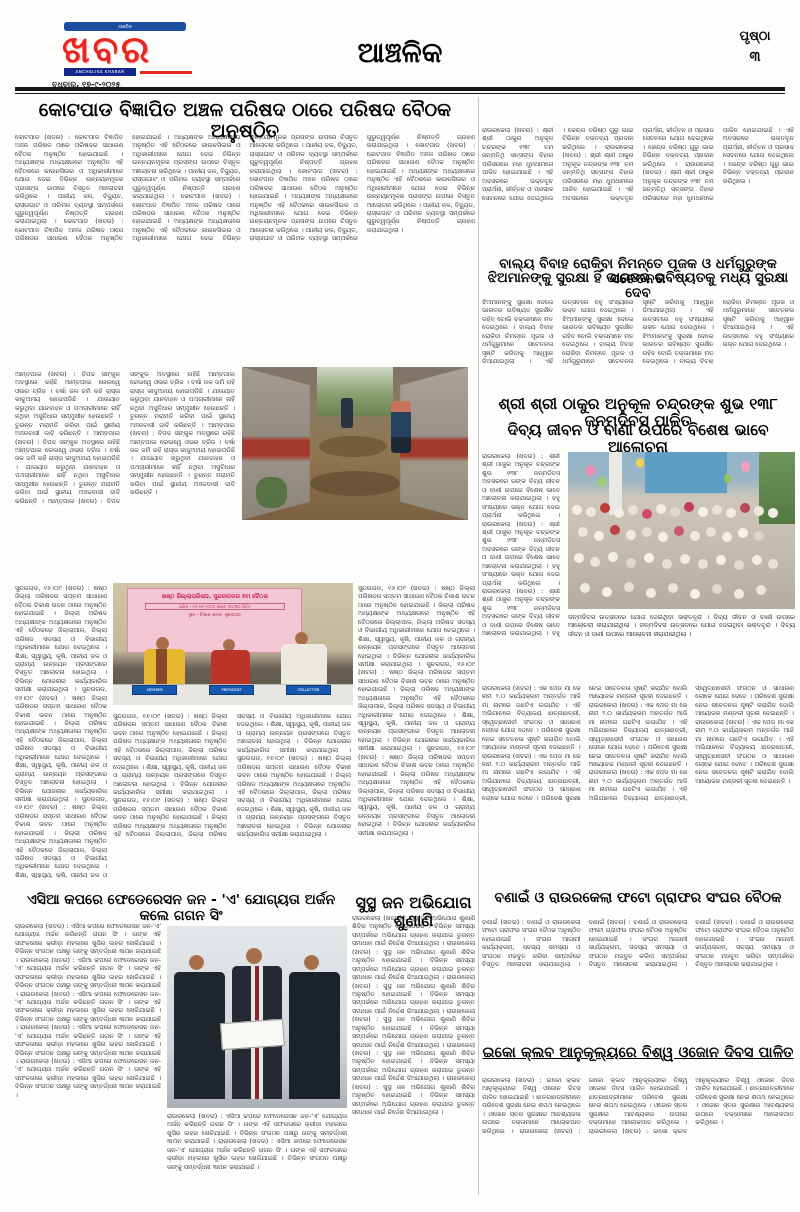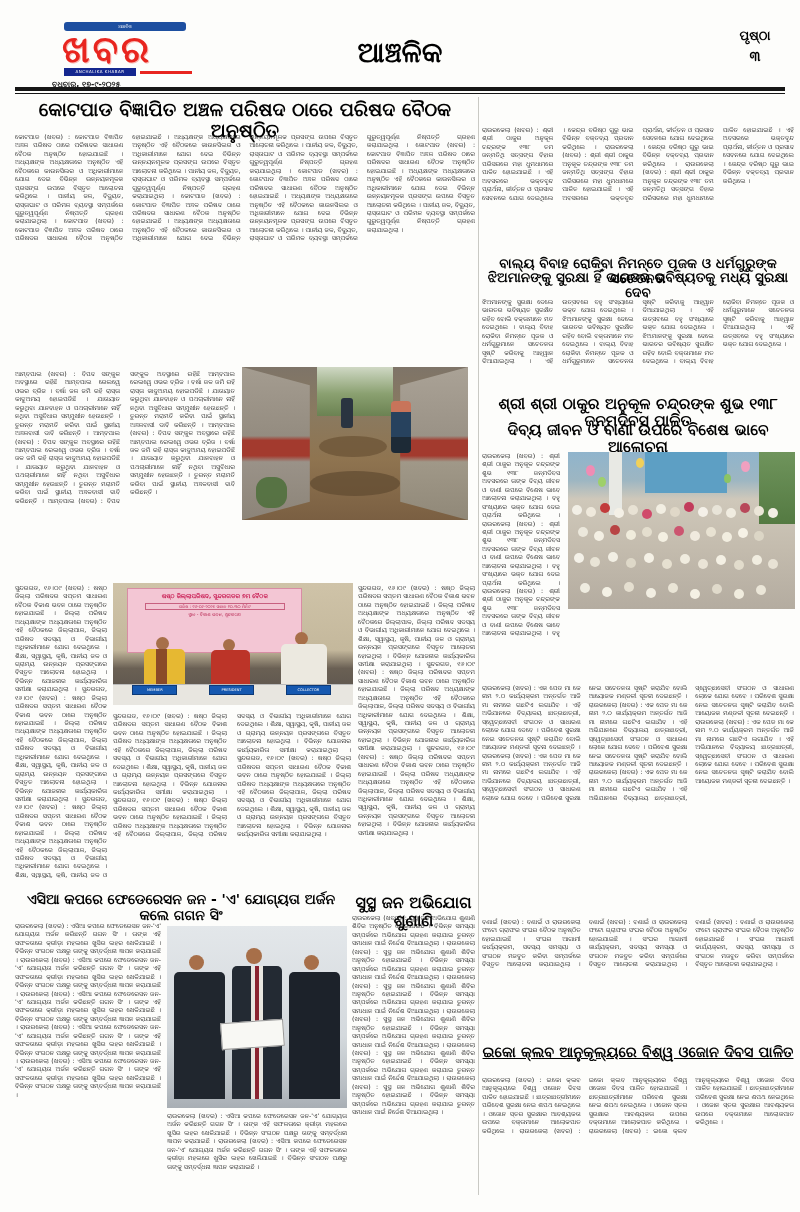--- a/index.html
+++ b/index.html
@@ -101,20 +101,21 @@
     <div class="balloon" style="left:30%;top:4%;width:8px;height:10px;background:#f0d05a;"></div>
     <div class="balloon" style="right:20%;top:6%;width:9px;height:11px;background:#f0a0c0;"></div>
     <div class="balloon" style="right:28%;top:14%;width:7px;height:9px;background:#8cc464;"></div>
 
     <div class="abs" style="left:4px;top:34%;width:10px;height:10px;border-radius:50%;background:#f2efe6;
       box-shadow: 14px 2px 0 #efe9dc, 28px -2px 0 #c23b3b, 42px 3px 0 #f4f0e6, 56px 0 0 #e8e2d4, 70px 4px 0 #d04a6a, 84px -1px 0 #f2eee2, 98px 2px 0 #e0d8c8, 112px -3px 0 #c23b5b, 126px 2px 0 #f4f0e8, 140px 0 0 #e8e4d8, 154px 3px 0 #f0ece0, 168px -2px 0 #b8485a, 182px 1px 0 #ece6d8, 196px 3px 0 #f2eee4,
       6px 22px 0 #ece8dc, 22px 26px 0 #f4f0e4, 38px 20px 0 #b84444, 54px 25px 0 #f0ecdc, 70px 22px 0 #e4dece, 86px 27px 0 #f4f0e2, 102px 21px 0 #cc5570, 118px 26px 0 #f0eade, 134px 22px 0 #e8e2d2, 150px 27px 0 #f2eee0, 166px 23px 0 #f6f2e6, 182px 26px 0 #dcd6c6,
       2px 48px 0 #f4f1e8, 18px 52px 0 #e9e4d6, 36px 47px 0 #f2efe4, 54px 53px 0 #ded8c8, 72px 48px 0 #f5f1e6, 90px 54px 0 #e6e0d0, 108px 49px 0 #f0ecdf, 126px 54px 0 #eae4d6, 144px 50px 0 #f4f0e4, 162px 55px 0 #e2dccc, 180px 50px 0 #f1ede0, 196px 54px 0 #e8e2d4,
       8px 78px 0 #efece0, 30px 82px 0 #f4f1e5, 52px 77px 0 #e5dfd0, 74px 83px 0 #f2eee2, 96px 78px 0 #eae5d6, 118px 84px 0 #f5f1e4, 140px 79px 0 #e0dacb, 162px 84px 0 #f0ecde, 184px 80px 0 #ebe6d8;"></div>
   </div>
+  <div class="caption" style="left:568px;top:613px;width:227px;height:28px;">ଜନ୍ମଦିବସ ଉତ୍ସବରେ ଯୋଗ ଦେଇଥିବା ଭକ୍ତବୃନ୍ଦ । ଦିବ୍ୟ ଜୀବନ ଓ ବାଣୀ ଉପରେ ଆଲୋଚନା କରାଯାଇଥିଲା । ଜନ୍ମଦିବସ ଉତ୍ସବରେ ଯୋଗ ଦେଇଥିବା ଭକ୍ତବୃନ୍ଦ । ଦିବ୍ୟ ଜୀବନ ଓ ବାଣୀ ଉପରେ ଆଲୋଚନା କରାଯାଇଥିଲା ।</div>
 
   <div class="col" style="left:15px;top:584px;width:92px;height:294px;">ସୁନ୍ଦରଗଡ, ୧୬।୦୯ (ଖବର) : ଷଷ୍ଠ ଜିଲ୍ଲା ପରିଷଦର ସପ୍ତମ ସାଧାରଣ ବୈଠକ ବିକାଶ ଭବନ ଠାରେ ଅନୁଷ୍ଠିତ ହୋଇଯାଇଛି । ଜିଲ୍ଲା ପରିଷଦ ଅଧ୍ୟକ୍ଷାଙ୍କ ଅଧ୍ୟକ୍ଷତାରେ ଅନୁଷ୍ଠିତ ଏହି ବୈଠକରେ ଜିଲ୍ଲାପାଳ, ଜିଲ୍ଲା ପରିଷଦ ସଦସ୍ୟ ଓ ବିଭାଗୀୟ ଅଧିକାରୀମାନେ ଯୋଗ ଦେଇଥିଲେ । ଶିକ୍ଷା, ସ୍ୱାସ୍ଥ୍ୟ, କୃଷି, ପାନୀୟ ଜଳ ଓ ଗ୍ରାମ୍ୟ ଉନ୍ନୟନ ପ୍ରସଙ୍ଗରେ ବିସ୍ତୃତ ଆଲୋଚନା ହୋଇଥିଲା । ବିଭିନ୍ନ ଯୋଜନାର କାର୍ଯ୍ୟକାରିତା ସମୀକ୍ଷା କରାଯାଇଥିଲା । ସୁନ୍ଦରଗଡ, ୧୬।୦୯ (ଖବର) : ଷଷ୍ଠ ଜିଲ୍ଲା ପରିଷଦର ସପ୍ତମ ସାଧାରଣ ବୈଠକ ବିକାଶ ଭବନ ଠାରେ ଅନୁଷ୍ଠିତ ହୋଇଯାଇଛି । ଜିଲ୍ଲା ପରିଷଦ ଅଧ୍ୟକ୍ଷାଙ୍କ ଅଧ୍ୟକ୍ଷତାରେ ଅନୁଷ୍ଠିତ ଏହି ବୈଠକରେ ଜିଲ୍ଲାପାଳ, ଜିଲ୍ଲା ପରିଷଦ ସଦସ୍ୟ ଓ ବିଭାଗୀୟ ଅଧିକାରୀମାନେ ଯୋଗ ଦେଇଥିଲେ । ଶିକ୍ଷା, ସ୍ୱାସ୍ଥ୍ୟ, କୃଷି, ପାନୀୟ ଜଳ ଓ ଗ୍ରାମ୍ୟ ଉନ୍ନୟନ ପ୍ରସଙ୍ଗରେ ବିସ୍ତୃତ ଆଲୋଚନା ହୋଇଥିଲା । ବିଭିନ୍ନ ଯୋଜନାର କାର୍ଯ୍ୟକାରିତା ସମୀକ୍ଷା କରାଯାଇଥିଲା । ସୁନ୍ଦରଗଡ, ୧୬।୦୯ (ଖବର) : ଷଷ୍ଠ ଜିଲ୍ଲା ପରିଷଦର ସପ୍ତମ ସାଧାରଣ ବୈଠକ ବିକାଶ ଭବନ ଠାରେ ଅନୁଷ୍ଠିତ ହୋଇଯାଇଛି । ଜିଲ୍ଲା ପରିଷଦ ଅଧ୍ୟକ୍ଷାଙ୍କ ଅଧ୍ୟକ୍ଷତାରେ ଅନୁଷ୍ଠିତ ଏହି ବୈଠକରେ ଜିଲ୍ଲାପାଳ, ଜିଲ୍ଲା ପରିଷଦ ସଦସ୍ୟ ଓ ବିଭାଗୀୟ ଅଧିକାରୀମାନେ ଯୋଗ ଦେଇଥିଲେ । ଶିକ୍ଷା, ସ୍ୱାସ୍ଥ୍ୟ, କୃଷି, ପାନୀୟ ଜଳ ଓ ଗ୍ରାମ୍ୟ ଉନ୍ନୟନ ପ୍ରସଙ୍ଗରେ ବିସ୍ତୃତ ଆଲୋଚନା ହୋଇଥିଲା । ବିଭିନ୍ନ ଯୋଜନାର କାର୍ଯ୍ୟକାରିତା ସମୀକ୍ଷା କରାଯାଇଥିଲା ।</div>
   <div class="col" style="left:358px;top:584px;width:117px;height:294px;">ସୁନ୍ଦରଗଡ, ୧୬।୦୯ (ଖବର) : ଷଷ୍ଠ ଜିଲ୍ଲା ପରିଷଦର ସପ୍ତମ ସାଧାରଣ ବୈଠକ ବିକାଶ ଭବନ ଠାରେ ଅନୁଷ୍ଠିତ ହୋଇଯାଇଛି । ଜିଲ୍ଲା ପରିଷଦ ଅଧ୍ୟକ୍ଷାଙ୍କ ଅଧ୍ୟକ୍ଷତାରେ ଅନୁଷ୍ଠିତ ଏହି ବୈଠକରେ ଜିଲ୍ଲାପାଳ, ଜିଲ୍ଲା ପରିଷଦ ସଦସ୍ୟ ଓ ବିଭାଗୀୟ ଅଧିକାରୀମାନେ ଯୋଗ ଦେଇଥିଲେ । ଶିକ୍ଷା, ସ୍ୱାସ୍ଥ୍ୟ, କୃଷି, ପାନୀୟ ଜଳ ଓ ଗ୍ରାମ୍ୟ ଉନ୍ନୟନ ପ୍ରସଙ୍ଗରେ ବିସ୍ତୃତ ଆଲୋଚନା ହୋଇଥିଲା । ବିଭିନ୍ନ ଯୋଜନାର କାର୍ଯ୍ୟକାରିତା ସମୀକ୍ଷା କରାଯାଇଥିଲା । ସୁନ୍ଦରଗଡ, ୧୬।୦୯ (ଖବର) : ଷଷ୍ଠ ଜିଲ୍ଲା ପରିଷଦର ସପ୍ତମ ସାଧାରଣ ବୈଠକ ବିକାଶ ଭବନ ଠାରେ ଅନୁଷ୍ଠିତ ହୋଇଯାଇଛି । ଜିଲ୍ଲା ପରିଷଦ ଅଧ୍ୟକ୍ଷାଙ୍କ ଅଧ୍ୟକ୍ଷତାରେ ଅନୁଷ୍ଠିତ ଏହି ବୈଠକରେ ଜିଲ୍ଲାପାଳ, ଜିଲ୍ଲା ପରିଷଦ ସଦସ୍ୟ ଓ ବିଭାଗୀୟ ଅଧିକାରୀମାନେ ଯୋଗ ଦେଇଥିଲେ । ଶିକ୍ଷା, ସ୍ୱାସ୍ଥ୍ୟ, କୃଷି, ପାନୀୟ ଜଳ ଓ ଗ୍ରାମ୍ୟ ଉନ୍ନୟନ ପ୍ରସଙ୍ଗରେ ବିସ୍ତୃତ ଆଲୋଚନା ହୋଇଥିଲା । ବିଭିନ୍ନ ଯୋଜନାର କାର୍ଯ୍ୟକାରିତା ସମୀକ୍ଷା କରାଯାଇଥିଲା । ସୁନ୍ଦରଗଡ, ୧୬।୦୯ (ଖବର) : ଷଷ୍ଠ ଜିଲ୍ଲା ପରିଷଦର ସପ୍ତମ ସାଧାରଣ ବୈଠକ ବିକାଶ ଭବନ ଠାରେ ଅନୁଷ୍ଠିତ ହୋଇଯାଇଛି । ଜିଲ୍ଲା ପରିଷଦ ଅଧ୍ୟକ୍ଷାଙ୍କ ଅଧ୍ୟକ୍ଷତାରେ ଅନୁଷ୍ଠିତ ଏହି ବୈଠକରେ ଜିଲ୍ଲାପାଳ, ଜିଲ୍ଲା ପରିଷଦ ସଦସ୍ୟ ଓ ବିଭାଗୀୟ ଅଧିକାରୀମାନେ ଯୋଗ ଦେଇଥିଲେ । ଶିକ୍ଷା, ସ୍ୱାସ୍ଥ୍ୟ, କୃଷି, ପାନୀୟ ଜଳ ଓ ଗ୍ରାମ୍ୟ ଉନ୍ନୟନ ପ୍ରସଙ୍ଗରେ ବିସ୍ତୃତ ଆଲୋଚନା ହୋଇଥିଲା । ବିଭିନ୍ନ ଯୋଜନାର କାର୍ଯ୍ୟକାରିତା ସମୀକ୍ଷା କରାଯାଇଥିଲା ।</div>
   <div class="col cols2" style="left:113px;top:712px;width:238px;height:166px;">ସୁନ୍ଦରଗଡ, ୧୬।୦୯ (ଖବର) : ଷଷ୍ଠ ଜିଲ୍ଲା ପରିଷଦର ସପ୍ତମ ସାଧାରଣ ବୈଠକ ବିକାଶ ଭବନ ଠାରେ ଅନୁଷ୍ଠିତ ହୋଇଯାଇଛି । ଜିଲ୍ଲା ପରିଷଦ ଅଧ୍ୟକ୍ଷାଙ୍କ ଅଧ୍ୟକ୍ଷତାରେ ଅନୁଷ୍ଠିତ ଏହି ବୈଠକରେ ଜିଲ୍ଲାପାଳ, ଜିଲ୍ଲା ପରିଷଦ ସଦସ୍ୟ ଓ ବିଭାଗୀୟ ଅଧିକାରୀମାନେ ଯୋଗ ଦେଇଥିଲେ । ଶିକ୍ଷା, ସ୍ୱାସ୍ଥ୍ୟ, କୃଷି, ପାନୀୟ ଜଳ ଓ ଗ୍ରାମ୍ୟ ଉନ୍ନୟନ ପ୍ରସଙ୍ଗରେ ବିସ୍ତୃତ ଆଲୋଚନା ହୋଇଥିଲା । ବିଭିନ୍ନ ଯୋଜନାର କାର୍ଯ୍ୟକାରିତା ସମୀକ୍ଷା କରାଯାଇଥିଲା । ସୁନ୍ଦରଗଡ, ୧୬।୦୯ (ଖବର) : ଷଷ୍ଠ ଜିଲ୍ଲା ପରିଷଦର ସପ୍ତମ ସାଧାରଣ ବୈଠକ ବିକାଶ ଭବନ ଠାରେ ଅନୁଷ୍ଠିତ ହୋଇଯାଇଛି । ଜିଲ୍ଲା ପରିଷଦ ଅଧ୍ୟକ୍ଷାଙ୍କ ଅଧ୍ୟକ୍ଷତାରେ ଅନୁଷ୍ଠିତ ଏହି ବୈଠକରେ ଜିଲ୍ଲାପାଳ, ଜିଲ୍ଲା ପରିଷଦ ସଦସ୍ୟ ଓ ବିଭାଗୀୟ ଅଧିକାରୀମାନେ ଯୋଗ ଦେଇଥିଲେ । ଶିକ୍ଷା, ସ୍ୱାସ୍ଥ୍ୟ, କୃଷି, ପାନୀୟ ଜଳ ଓ ଗ୍ରାମ୍ୟ ଉନ୍ନୟନ ପ୍ରସଙ୍ଗରେ ବିସ୍ତୃତ ଆଲୋଚନା ହୋଇଥିଲା । ବିଭିନ୍ନ ଯୋଜନାର କାର୍ଯ୍ୟକାରିତା ସମୀକ୍ଷା କରାଯାଇଥିଲା । ସୁନ୍ଦରଗଡ, ୧୬।୦୯ (ଖବର) : ଷଷ୍ଠ ଜିଲ୍ଲା ପରିଷଦର ସପ୍ତମ ସାଧାରଣ ବୈଠକ ବିକାଶ ଭବନ ଠାରେ ଅନୁଷ୍ଠିତ ହୋଇଯାଇଛି । ଜିଲ୍ଲା ପରିଷଦ ଅଧ୍ୟକ୍ଷାଙ୍କ ଅଧ୍ୟକ୍ଷତାରେ ଅନୁଷ୍ଠିତ ଏହି ବୈଠକରେ ଜିଲ୍ଲାପାଳ, ଜିଲ୍ଲା ପରିଷଦ ସଦସ୍ୟ ଓ ବିଭାଗୀୟ ଅଧିକାରୀମାନେ ଯୋଗ ଦେଇଥିଲେ । ଶିକ୍ଷା, ସ୍ୱାସ୍ଥ୍ୟ, କୃଷି, ପାନୀୟ ଜଳ ଓ ଗ୍ରାମ୍ୟ ଉନ୍ନୟନ ପ୍ରସଙ୍ଗରେ ବିସ୍ତୃତ ଆଲୋଚନା ହୋଇଥିଲା । ବିଭିନ୍ନ ଯୋଜନାର କାର୍ଯ୍ୟକାରିତା ସମୀକ୍ଷା କରାଯାଇଥିଲା ।</div>
 
   <div class="photo" style="left:113px;top:583px;width:240px;height:122px;background:linear-gradient(180deg,#cfc3a8 0%,#c4b89c 55%,#6a6054 70%,#57504a 100%);">
 
     <div class="abs" style="left:6%;top:4%;width:72%;height:52%;background:#f3c6d4;border:1px solid #d88ca4;">
       <div style="margin-top:3px;text-align:center;font-size:6px;font-weight:bold;color:#c81850;">ଷଷ୍ଠ ଜିଲ୍ଲାପରିଷଦ, ସୁନ୍ଦରଗଡର ୭ମ ବୈଠକ</div>
       <div style="margin:3px auto 0;width:80%;text-align:center;font-size:4.2px;color:#b01040;border:1px solid #c86080;">ତାରିଖ : ୧୬-୦୯-୨୦୨୫ ସକାଳ ୧୦.୩୦ ମିନିଟ</div>
@@ -146,18 +147,19 @@
     <div class="fig-body" style="left:36%;top:22%;width:28%;height:73%;background:linear-gradient(90deg,#232a33 0 38%,#e8e6e0 38% 46%,#8a2430 46% 54%,#e8e6e0 54% 62%,#232a33 62% 100%);"></div>
     <div class="fig-head" style="left:76%;top:16%;width:15px;height:15px;"></div>
     <div class="fig-body" style="left:68%;top:25%;width:28%;height:70%;background:#1c222a;"></div>
     <div class="abs" style="left:30%;top:52%;width:34%;height:14%;background:#f8f8f4;border:1px solid #999;transform:rotate(-4deg);"></div>
   </div>
   <div class="col" style="left:167px;top:1112px;width:180px;height:82px;">ରାଉରକେଲା (ଖବର) : ଏସିଆ କପରେ ଫେଡେରେସନ ଜନ-'ଏ' ଯୋଗ୍ୟତା ଅର୍ଜନ କରିଛନ୍ତି ଗଗନ ସିଂ । ତାଙ୍କ ଏହି ସଫଳତାରେ କ୍ରୀଡ଼ା ମହଲରେ ଖୁସିର ଲହର ଖେଳିଯାଇଛି । ବିଭିନ୍ନ ସଂଗଠନ ପକ୍ଷରୁ ତାଙ୍କୁ ସମ୍ବର୍ଦ୍ଧନା ଜ୍ଞାପନ କରାଯାଇଛି । ରାଉରକେଲା (ଖବର) : ଏସିଆ କପରେ ଫେଡେରେସନ ଜନ-'ଏ' ଯୋଗ୍ୟତା ଅର୍ଜନ କରିଛନ୍ତି ଗଗନ ସିଂ । ତାଙ୍କ ଏହି ସଫଳତାରେ କ୍ରୀଡ଼ା ମହଲରେ ଖୁସିର ଲହର ଖେଳିଯାଇଛି । ବିଭିନ୍ନ ସଂଗଠନ ପକ୍ଷରୁ ତାଙ୍କୁ ସମ୍ବର୍ଦ୍ଧନା ଜ୍ଞାପନ କରାଯାଇଛି ।</div>
 
   <div class="hl" style="left:352px;top:894px;width:123px;font-size:16px;">ସୁସ୍ଥ ଜନ ଅଭିଯୋଗ ଶୁଣାଣି</div>
   <div class="col" style="left:352px;top:914px;width:123px;height:280px;">ରାଉରକେଲା (ଖବର) : ସୁସ୍ଥ ଜନ ଅଭିଯୋଗ ଶୁଣାଣି ଶିବିର ଅନୁଷ୍ଠିତ ହୋଇଯାଇଛି । ବିଭିନ୍ନ ସମସ୍ୟା ସମ୍ପର୍କରେ ଅଭିଯୋଗ ଗ୍ରହଣ କରାଯାଇ ତୁରନ୍ତ ସମାଧାନ ପାଇଁ ନିର୍ଦ୍ଦେଶ ଦିଆଯାଇଥିଲା । ରାଉରକେଲା (ଖବର) : ସୁସ୍ଥ ଜନ ଅଭିଯୋଗ ଶୁଣାଣି ଶିବିର ଅନୁଷ୍ଠିତ ହୋଇଯାଇଛି । ବିଭିନ୍ନ ସମସ୍ୟା ସମ୍ପର୍କରେ ଅଭିଯୋଗ ଗ୍ରହଣ କରାଯାଇ ତୁରନ୍ତ ସମାଧାନ ପାଇଁ ନିର୍ଦ୍ଦେଶ ଦିଆଯାଇଥିଲା । ରାଉରକେଲା (ଖବର) : ସୁସ୍ଥ ଜନ ଅଭିଯୋଗ ଶୁଣାଣି ଶିବିର ଅନୁଷ୍ଠିତ ହୋଇଯାଇଛି । ବିଭିନ୍ନ ସମସ୍ୟା ସମ୍ପର୍କରେ ଅଭିଯୋଗ ଗ୍ରହଣ କରାଯାଇ ତୁରନ୍ତ ସମାଧାନ ପାଇଁ ନିର୍ଦ୍ଦେଶ ଦିଆଯାଇଥିଲା । ରାଉରକେଲା (ଖବର) : ସୁସ୍ଥ ଜନ ଅଭିଯୋଗ ଶୁଣାଣି ଶିବିର ଅନୁଷ୍ଠିତ ହୋଇଯାଇଛି । ବିଭିନ୍ନ ସମସ୍ୟା ସମ୍ପର୍କରେ ଅଭିଯୋଗ ଗ୍ରହଣ କରାଯାଇ ତୁରନ୍ତ ସମାଧାନ ପାଇଁ ନିର୍ଦ୍ଦେଶ ଦିଆଯାଇଥିଲା । ରାଉରକେଲା (ଖବର) : ସୁସ୍ଥ ଜନ ଅଭିଯୋଗ ଶୁଣାଣି ଶିବିର ଅନୁଷ୍ଠିତ ହୋଇଯାଇଛି । ବିଭିନ୍ନ ସମସ୍ୟା ସମ୍ପର୍କରେ ଅଭିଯୋଗ ଗ୍ରହଣ କରାଯାଇ ତୁରନ୍ତ ସମାଧାନ ପାଇଁ ନିର୍ଦ୍ଦେଶ ଦିଆଯାଇଥିଲା । ରାଉରକେଲା (ଖବର) : ସୁସ୍ଥ ଜନ ଅଭିଯୋଗ ଶୁଣାଣି ଶିବିର ଅନୁଷ୍ଠିତ ହୋଇଯାଇଛି । ବିଭିନ୍ନ ସମସ୍ୟା ସମ୍ପର୍କରେ ଅଭିଯୋଗ ଗ୍ରହଣ କରାଯାଇ ତୁରନ୍ତ ସମାଧାନ ପାଇଁ ନିର୍ଦ୍ଦେଶ ଦିଆଯାଇଥିଲା ।</div>
 
+  <div class="hl" style="left:482px;top:890px;width:312px;font-size:14px;">ବଣାଇଁ ଓ ରାଉରକେଲା ଫଟୋ ଗ୍ରାଫର ସଂଘର ବୈଠକ</div>
   <div class="col cols3" style="left:482px;top:918px;width:312px;height:112px;">ବଣାଇଁ (ଖବର) : ବଣାଇଁ ଓ ରାଉରକେଲା ଫଟୋ ଗ୍ରାଫର ସଂଘର ବୈଠକ ଅନୁଷ୍ଠିତ ହୋଇଯାଇଛି । ସଂଘର ଆଗାମୀ କାର୍ଯ୍ୟକ୍ରମ, ସଦସ୍ୟ ସମସ୍ୟା ଓ ସଂଗଠନ ମଜବୁତ କରିବା ସମ୍ପର୍କରେ ବିସ୍ତୃତ ଆଲୋଚନା କରାଯାଇଥିଲା । ବଣାଇଁ (ଖବର) : ବଣାଇଁ ଓ ରାଉରକେଲା ଫଟୋ ଗ୍ରାଫର ସଂଘର ବୈଠକ ଅନୁଷ୍ଠିତ ହୋଇଯାଇଛି । ସଂଘର ଆଗାମୀ କାର୍ଯ୍ୟକ୍ରମ, ସଦସ୍ୟ ସମସ୍ୟା ଓ ସଂଗଠନ ମଜବୁତ କରିବା ସମ୍ପର୍କରେ ବିସ୍ତୃତ ଆଲୋଚନା କରାଯାଇଥିଲା । ବଣାଇଁ (ଖବର) : ବଣାଇଁ ଓ ରାଉରକେଲା ଫଟୋ ଗ୍ରାଫର ସଂଘର ବୈଠକ ଅନୁଷ୍ଠିତ ହୋଇଯାଇଛି । ସଂଘର ଆଗାମୀ କାର୍ଯ୍ୟକ୍ରମ, ସଦସ୍ୟ ସମସ୍ୟା ଓ ସଂଗଠନ ମଜବୁତ କରିବା ସମ୍ପର୍କରେ ବିସ୍ତୃତ ଆଲୋଚନା କରାଯାଇଥିଲା ।</div>
 
   <div class="hl" style="left:482px;top:1044px;width:312px;font-size:14.5px;text-decoration:underline;">ଇକୋ କ୍ଲବ ଆନୁକୂଲ୍ୟରେ ବିଶ୍ୱ ଓଜୋନ ଦିବସ ପାଳିତ</div>
   <div class="col cols3" style="left:482px;top:1076px;width:312px;height:118px;">ରାଉରକେଲା (ଖବର) : ଇକୋ କ୍ଲବ ଆନୁକୂଲ୍ୟରେ ବିଶ୍ୱ ଓଜୋନ ଦିବସ ପାଳିତ ହୋଇଯାଇଛି । ଛାତ୍ରଛାତ୍ରୀମାନେ ପରିବେଶ ସୁରକ୍ଷା ନେଇ ଶପଥ ନେଇଥିଲେ । ଓଜୋନ ସ୍ତର ସୁରକ୍ଷାର ଆବଶ୍ୟକତା ଉପରେ ବକ୍ତାମାନେ ଆଲୋକପାତ କରିଥିଲେ । ରାଉରକେଲା (ଖବର) : ଇକୋ କ୍ଲବ ଆନୁକୂଲ୍ୟରେ ବିଶ୍ୱ ଓଜୋନ ଦିବସ ପାଳିତ ହୋଇଯାଇଛି । ଛାତ୍ରଛାତ୍ରୀମାନେ ପରିବେଶ ସୁରକ୍ଷା ନେଇ ଶପଥ ନେଇଥିଲେ । ଓଜୋନ ସ୍ତର ସୁରକ୍ଷାର ଆବଶ୍ୟକତା ଉପରେ ବକ୍ତାମାନେ ଆଲୋକପାତ କରିଥିଲେ । ରାଉରକେଲା (ଖବର) : ଇକୋ କ୍ଲବ ଆନୁକୂଲ୍ୟରେ ବିଶ୍ୱ ଓଜୋନ ଦିବସ ପାଳିତ ହୋଇଯାଇଛି । ଛାତ୍ରଛାତ୍ରୀମାନେ ପରିବେଶ ସୁରକ୍ଷା ନେଇ ଶପଥ ନେଇଥିଲେ । ଓଜୋନ ସ୍ତର ସୁରକ୍ଷାର ଆବଶ୍ୟକତା ଉପରେ ବକ୍ତାମାନେ ଆଲୋକପାତ କରିଥିଲେ ।</div>
 
 </div>
 
 </body></html>

